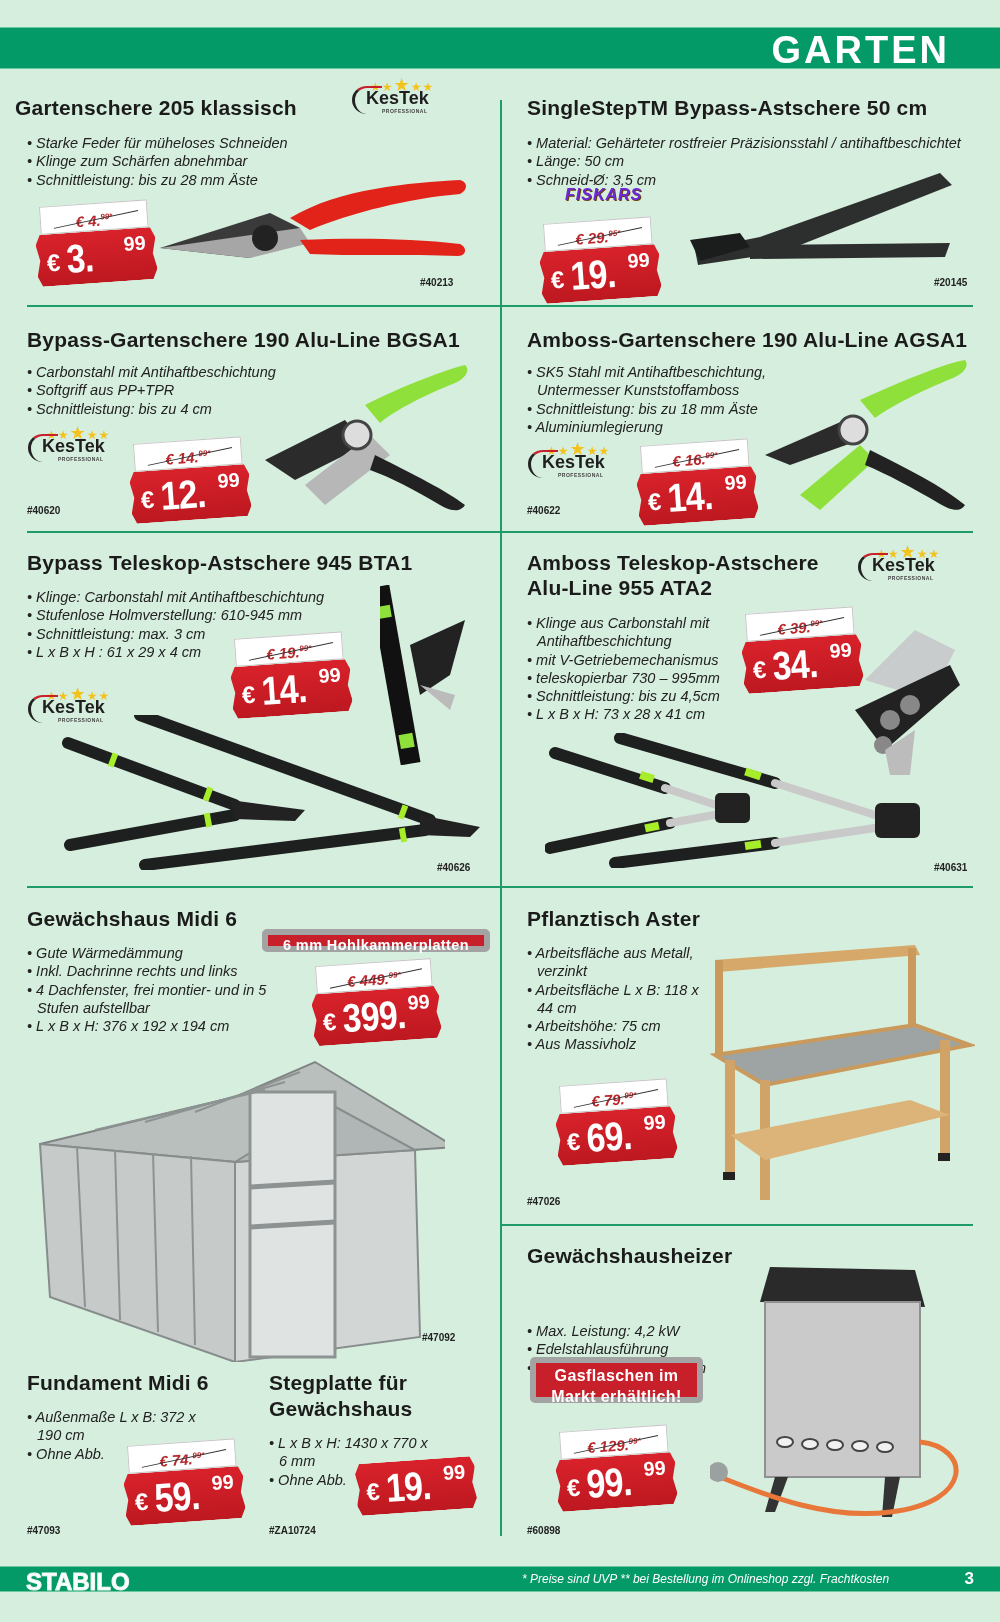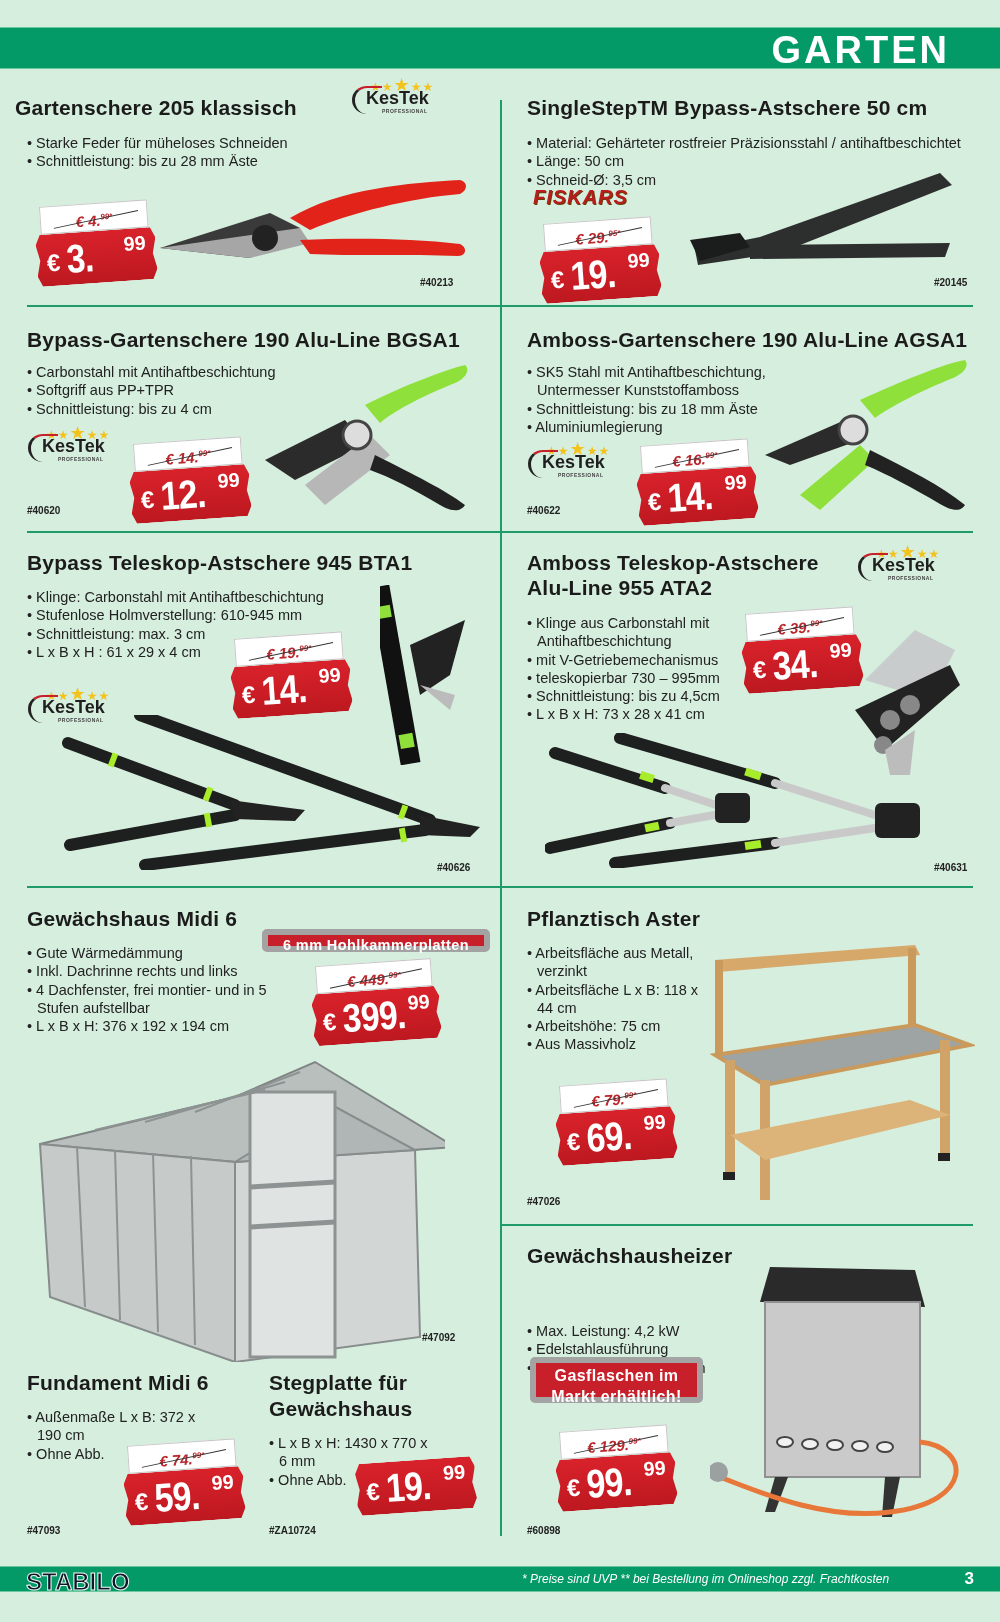--- a/index.html
+++ b/index.html
@@ -28,21 +28,21 @@
 
   
   .hline { position: absolute; height: 2px; background: #1f9a6a; }
   .vline { position: absolute; width: 2px; background: #1f9a6a; }
 
   
   .ptitle {
     position: absolute; font-weight: bold; font-size: 21px; line-height: 25px;
     color: #1b1b1b; letter-spacing: 0.2px; white-space: nowrap;
   }
-  .bullets { position: absolute; list-style: none; font-size: 14.5px; line-height: 18.3px; color: #222; }
+  .bullets { position: absolute; list-style: none; font-size: 14.5px; line-height: 18.3px; color: #222; font-style: italic; }
   .bullets li { padding-left: 10px; text-indent: -10px; }
   .bullets li::before { content: "• "; }
   .sku { position: absolute; font-size: 10px; font-weight: bold; color: #222; }
 
   
   .tag { position: absolute; width: 120px; height: 92px; transform: rotate(-4deg); }
   .tag .old {
     position: absolute; left: 6px; top: 0; width: 108px; height: 28px; background: #fff;
     border: 1px solid #c7c7c7; text-align: center;
     color: #b8292e; font-weight: bold; font-style: italic; font-size: 15px; line-height: 28px;
@@ -76,34 +76,34 @@
   .kestek .stars { position: absolute; left: 18px; top: 0; font-size: 12px; color: #f3c21b; letter-spacing: 1px; }
   .kestek .stars .big { font-size: 18px; }
   .kestek .arc {
     position: absolute; left: 0; top: 12px; width: 30px; height: 28px;
     border-left: 3px solid #222; border-top: 2px solid #c8202a; border-radius: 50% 0 0 50%;
   }
   .kestek .name { position: absolute; left: 14px; top: 14px; font-weight: bold; font-size: 18px; color: #1f1f1f; }
   .kestek .sub { position: absolute; left: 30px; top: 34px; font-size: 5px; font-weight: bold; color: #444; letter-spacing: 0.5px; }
 
   .fiskars {
-    position: absolute; font-weight: bold; font-size: 20px; color: #b91c1c; letter-spacing: 1px;
-    text-shadow: 1px 1px 0 #6a3d08; font-style: italic;
+    position: absolute; font-weight: bold; font-size: 16px; color: #6d28d9; letter-spacing: 1px;
+    text-shadow: 1px 1px 0 #6a3d08; font-style: italic; margin-left: 32px;
   }
 
   
   .img { position: absolute; }
 
   
   .footband {
     position: absolute; left: 0; top: 1566px; width: 1000px; height: 26px; background: #049a67;
     border-top: 1px solid #6cc79f; border-bottom: 1px solid #6cc79f;
   }
   .footband .logo {
-    position: absolute; left: 26px; top: 1px; font-size: 24px; color: #0f172a; font-weight: bold;
+    position: absolute; left: 26px; top: 1px; font-size: 24px; color: #ffffff; font-weight: bold;
     -webkit-text-stroke: 1px #e9f7ef; letter-spacing: 0px;
   }
   .footband .note { position: absolute; left: 522px; top: 5px; font-size: 12px; font-style: italic; color: #fff; }
   .footband .pgnum { position: absolute; right: 26px; top: 2px; font-size: 17px; font-weight: bold; color: #fff; }
 </style>
 </head>
 <body>
 
 <div class="page">
 
@@ -121,20 +121,21 @@
   <section>
     <div class="ptitle" style="left:15px;top:95px;">Gartenschere 205 klassisch</div>
     <div class="kestek" style="left:352px;top:74px;">
       <span class="stars">★★<span class="big">★</span>★★</span>
       <span class="arc"></span>
       <span class="name">KesTek</span>
       <span class="sub">PROFESSIONAL</span>
     </div>
     <ul class="bullets" style="left:27px;top:134px;width:420px;">
       <li>Starke Feder für müheloses Schneiden</li>
+      <li>Klinge zum Schärfen abnehmbar</li>
       <li>Schnittleistung: bis zu 28 mm Äste</li>
     </ul>
     <div class="tag" style="left:36px;top:203px;">
       <div class="old"><span>€ 4.</span><sup>99*</sup></div>
       <div class="new">
         <span class="eur">€</span>
           <span class="int">3.</span>
           <span class="cents">99</span>
       </div>
     </div>

